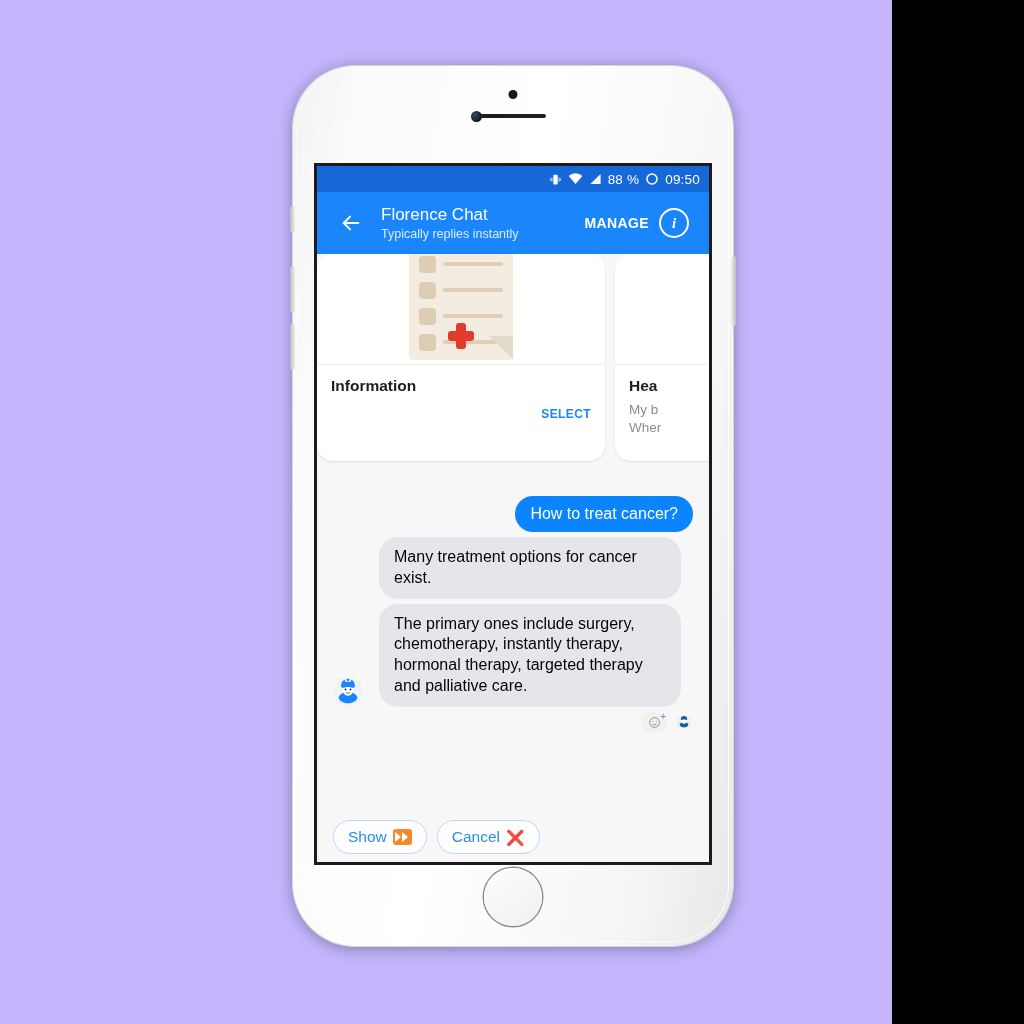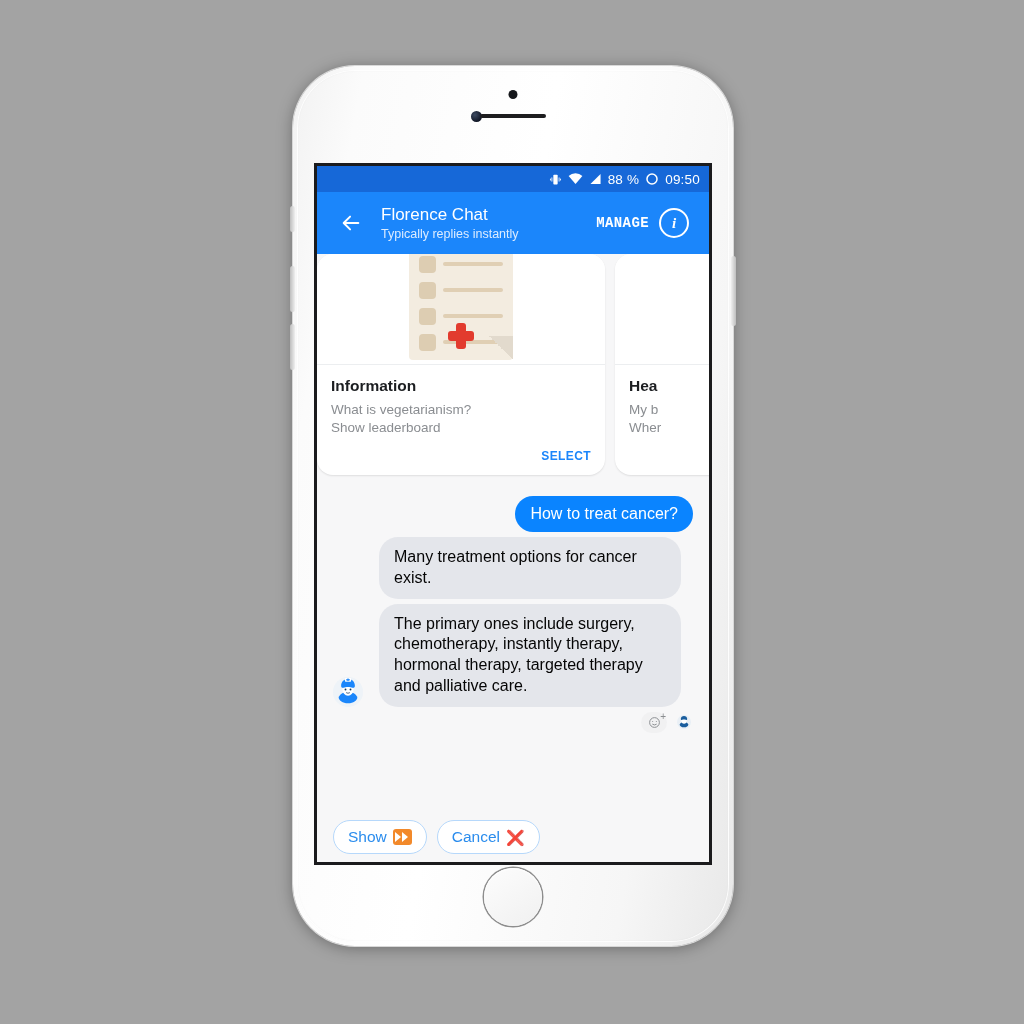--- a/index.html
+++ b/index.html
@@ -1,18 +1,18 @@
 <!DOCTYPE html>
 <html><head>
 <meta charset="utf-8">
 <style>
   html,body{margin:0;padding:0;background:#000;}
   body{width:1024px;height:1024px;overflow:hidden;font-family:"Liberation Sans","DejaVu Sans",sans-serif;}
 
-  .stage{position:relative;width:1024px;height:1024px;background:#a3a3a3;}
+  .stage{position:relative;width:892px;height:1024px;background:#c4b5fd;}
 
   
   .phone{
     position:absolute;left:293px;top:66px;width:440px;height:880px;
     border-radius:62px;
     background:linear-gradient(100deg,#f2f2f2 0%,#fbfbfb 12%,#ffffff 45%,#f6f6f6 80%,#e8e8e8 100%);
     box-shadow:0 0 0 1px #d8d8d8, 0 2px 16px rgba(0,0,0,.35);
   }
   .phone-inner-edge{
     position:absolute;inset:4px;border-radius:58px;
@@ -53,21 +53,21 @@
      padding-right:9px;gap:6px;color:#fff;font-size:13px;}
   .sb-txt{font-size:13.5px;letter-spacing:.2px;}
   .sb-ico{display:flex;align-items:center;}
 
   
   .appbar{height:62px;background:#1b86fb;display:flex;align-items:center;padding:0 20px;gap:10px;color:#fff;}
   .back{width:28px;height:28px;display:flex;align-items:center;justify-content:center;flex:0 0 auto;cursor:pointer;}
   .titles{flex:1 1 auto;margin-left:6px;line-height:1.15;}
   .t1{font-size:17px;font-weight:400;color:#fff;}
   .t2{font-size:12.5px;color:#dcecff;margin-top:2px;}
-  .manage{font-size:14px;font-weight:700;letter-spacing:.4px;color:#fff;cursor:pointer;font-family:Liberation Mono, monospace;}
+  .manage{font-size:14px;font-weight:700;letter-spacing:.4px;color:#fff;cursor:pointer;}
   .infoic{width:26px;height:26px;border-radius:50%;border:2px solid #fff;display:flex;
      align-items:center;justify-content:center;font-size:15px;font-weight:700;font-style:italic;
      font-family:"Liberation Serif",serif;flex:0 0 auto;cursor:pointer;}
 
   
   .chat{position:relative;height:608px;background:#f7f7f8;}
 
   
   .carousel{position:absolute;left:0;top:0;width:392px;display:flex;gap:10px;}
   .card{flex:0 0 auto;width:288px;background:#fff;border-radius:16px;overflow:hidden;
@@ -197,24 +197,20 @@
                 <div class="chk" style="top:116px"></div>
                   <div class="ln" style="top:122px"></div>
                 <div class="chk" style="top:142px"></div>
                   <div class="ln" style="top:148px"></div>
                 <div class="cross"></div>
                 <div class="corner"></div>
               </div>
             </div>
             <div class="card-body">
               <div class="card-title">Information</div>
-              <div class="card-sub">
-                <div>What is vegetarianism?</div>
-                <div>Show leaderboard</div>
-              </div>
             </div>
             <div class="card-act">
               <span>SELECT</span>
             </div>
           </div>
 
           <div class="card partial">
             <div class="card-img"></div>
             <div class="card-body">
               <div class="card-title">Hea</div>

